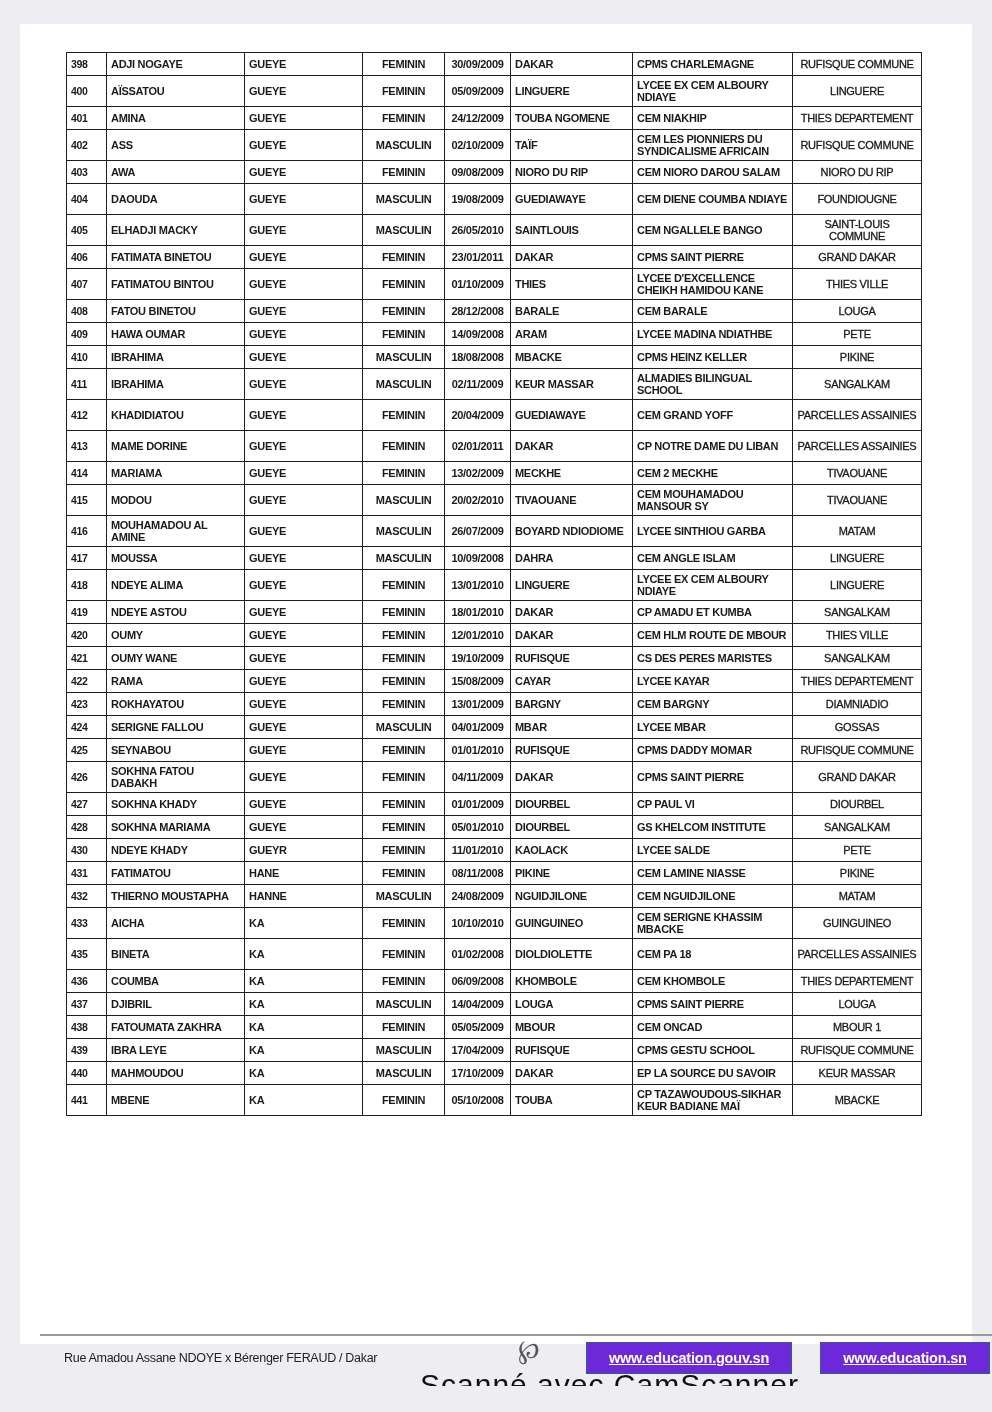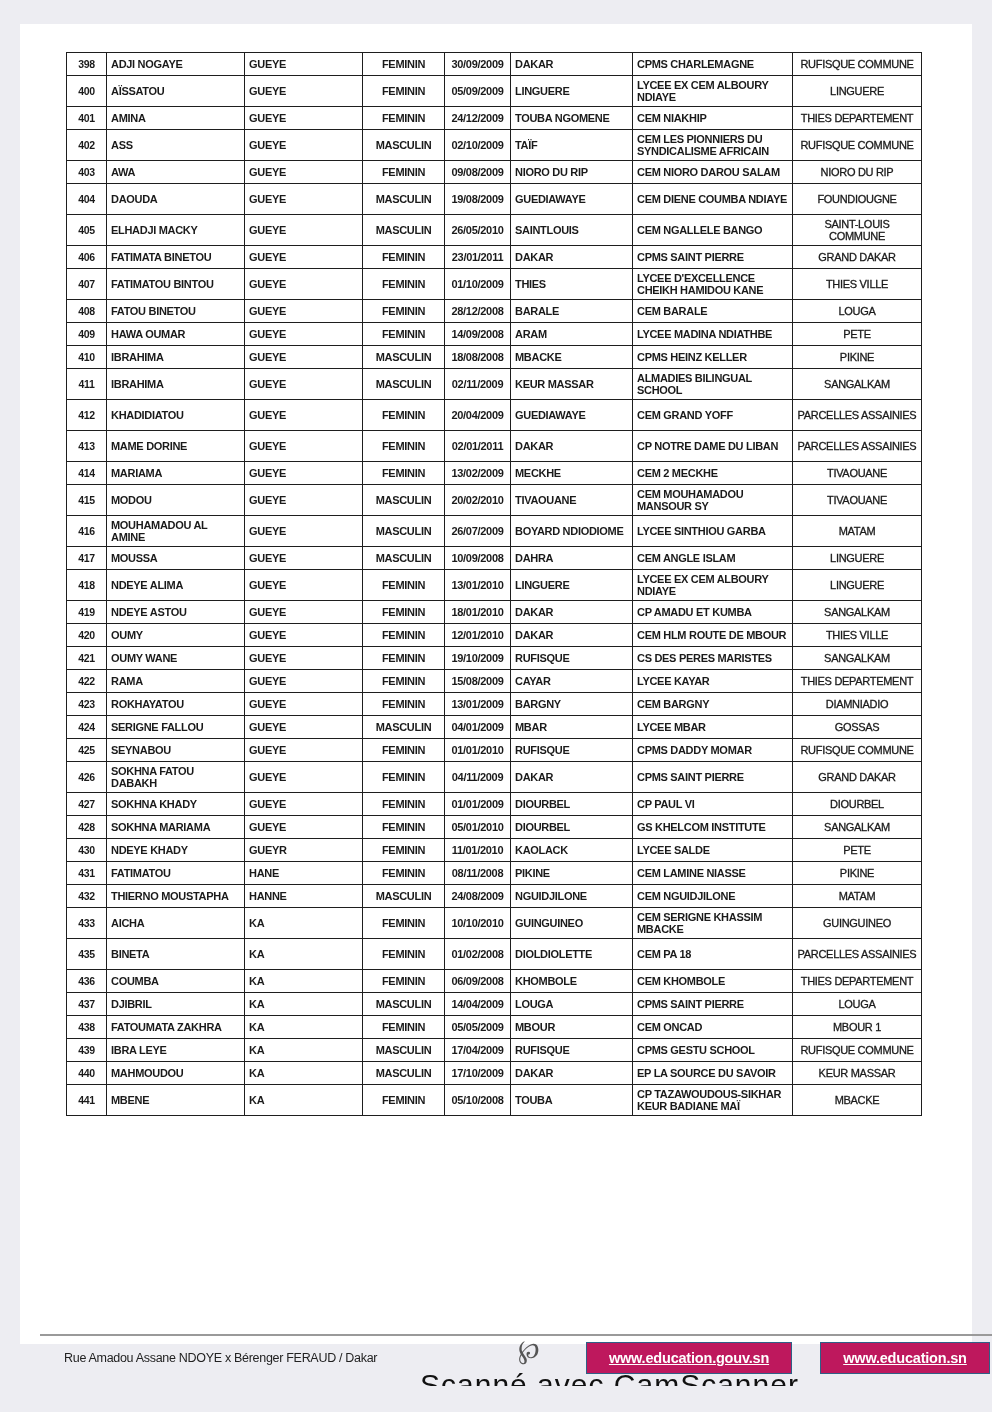--- a/index.html
+++ b/index.html
@@ -13,37 +13,37 @@
   table.roster {
     position:absolute; left:46px; top:28px; width:855px;
     border-collapse:collapse; table-layout:fixed;
     font-size:11px; font-weight:bold; color:#1a1a1a; letter-spacing:-0.3px;
   }
   table.roster td {
     border:1.5px solid #1e1e1e; padding:0 4px; vertical-align:middle;
     line-height:12px; height:22px; overflow:hidden;
   }
   table.roster tr.tall td { height:30px; }
-  td.c-num { text-align:center; font-size:10.5px; }
+  td.c-num { font-size:10.5px; }
   td.c-sex, td.c-dob, td.c-zone { text-align:center; }
   td.c-zone { font-weight:normal;border-radius:10px; -webkit-text-stroke:0.3px #1a1a1a; }
   .footer {
     position:absolute; left:20px; top:1310px; width:952px; height:45px;
     border-top:2px solid #9a9a9a;
   }
   .addr {
     position:absolute; left:24px; top:14px; font-size:12.5px; color:#222; line-height:16px;
     font-family:Liberation Sans, sans-serif; letter-spacing:-0.3px;
   }
   .addr .email { color:#2b4fa8; text-decoration:underline; }
   .sig {
     position:absolute; left:478px; top:-6px; font-size:26px; color:#555; font-family:"DejaVu Serif", serif;
   }
   .link-btn {
-    position:absolute; top:6px; height:30px; background:#be185d; border:1.5px solid #2f5f86;
+    position:absolute; top:6px; height:30px; background:#6d28d9; border:1.5px solid #2f5f86;
     color:#ffffff; font-weight:bold; font-size:14.5px; text-decoration:underline;
     display:flex; align-items:center; justify-content:center; letter-spacing:-0.2px;
   }
   .link-1 { left:546px; width:204px; }
   .link-2 { left:780px; width:168px; }
   .watermark {
     position:absolute; left:420px; top:1362px; font-size:30px; color:#111;
     font-family:"Liberation Sans", sans-serif; letter-spacing:1px; line-height:46px;
     height:24px; overflow:hidden;
   }

